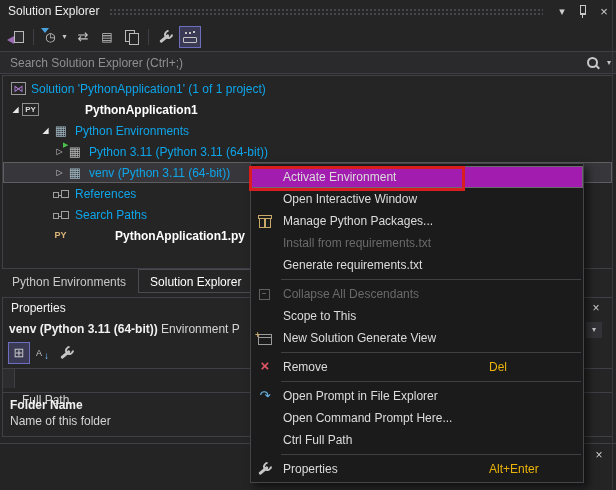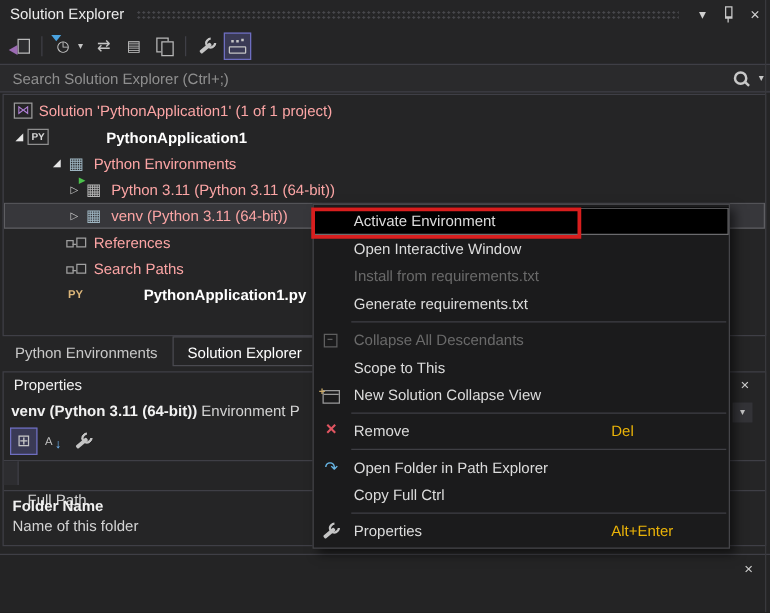--- a/index.html
+++ b/index.html
@@ -43,21 +43,21 @@
   .search-icon{width:18px;height:18px;position:relative;}
   .search-icon::before{content:"";position:absolute;left:3px;top:3px;width:7px;height:7px;border:2px solid #c8c8c8;border-radius:50%;}
   .search-icon::after{content:"";position:absolute;left:11px;top:12px;width:5px;height:2px;background:#c8c8c8;transform:rotate(45deg);}
   .search-caret{font-size:8px;color:#c5c5c5;width:14px;text-align:center;}
   
   .tree{position:absolute;left:2px;top:75px;width:611px;height:194px;border:1px solid #3f3f46;box-sizing:border-box;padding-top:2px;background:#252526;}
   .tree-row{display:flex;align-items:center;height:21px;white-space:nowrap;}
   .tree-row.selected{background:#37373b;box-shadow:inset 0 0 0 1px #5e5e62;}
   .tw-arrow{width:13px;text-align:center;font-size:8px;color:#d0d0d0;flex:0 0 auto;}
   .tw-spacer{width:13px;flex:0 0 auto;}
-  .tw-label{margin-left:5px;color:#fca5a5;}
+  .tw-label{margin-left:5px;color:#0ea5e9;}
   .tw-label.bold{font-weight:bold;color:#ffffff;padding-left:41px;}
   
   .solution-icon{width:15px;height:13px;line-height:11px;border:1px solid #9a9a9a;box-sizing:border-box;font-size:10px;color:#b180d7;}
   .python-project-icon{width:17px;height:13px;line-height:12px;border:1px solid #8f8f8f;box-sizing:border-box;font-size:8px;font-weight:bold;color:#d8d8d8;}
   .python-file-icon{width:17px;height:13px;line-height:13px;font-size:9px;font-weight:bold;color:#dcb67a;}
   .environments-icon,.venv-icon{color:#9db4c0;font-size:13px;}
   .python-env-icon{color:#b4b4b4;font-size:13px;}
   .badge-play{position:absolute;left:-3px;top:-2px;font-size:7px;color:#4cc24c;font-style:normal;line-height:7px;}
   .references-icon::before{content:"";position:absolute;left:1px;top:7px;width:4px;height:4px;border:1px solid #a0a0a0;}
   .references-icon::after{content:"";position:absolute;left:9px;top:5px;width:6px;height:6px;border:1px solid #a0a0a0;}
@@ -86,21 +86,21 @@
   .categorized-icon{font-size:13px;}
   .alphabetical-icon::before{content:"A";position:absolute;left:2px;top:0px;font-size:9px;color:#c5c5c5;}
   .alphabetical-icon::after{content:"\2193";position:absolute;left:10px;top:3px;font-size:10px;color:#75beff;}
   
   .bottom-panel{position:absolute;left:0;top:443px;width:616px;height:47px;background:#242425;border-top:1px solid #3f3f46;box-sizing:border-box;}
   .bp-close{position:absolute;right:9px;top:3px;width:16px;height:16px;text-align:center;line-height:16px;color:#cfcfcf;font-size:12px;}
   .right-edge{position:absolute;left:612px;top:0;width:1px;height:490px;background:#39393d;}
   
   .menu{position:absolute;left:250px;top:163px;width:334px;background:#1b1b1c;border:1px solid #454549;box-sizing:border-box;padding:2px 0;z-index:30;box-shadow:4px 4px 8px rgba(0,0,0,.55);}
   .menu-item{position:relative;height:22px;}
-  .menu-item.hover{background:#000000;box-shadow:inset 0 0 0 1px #6b6b6e;}
+  .menu-item.hover{background:#a21caf;box-shadow:inset 0 0 0 1px #6b6b6e;}
   .menu-item .icn{position:absolute;left:5px;top:2px;}
   .menu-label{position:absolute;left:32px;top:0;line-height:22px;color:#dcdcdc;white-space:nowrap;}
   .menu-shortcut{position:absolute;left:238px;top:0;line-height:22px;color:#eab308;white-space:nowrap;}
   .menu-item.disabled .menu-label,.menu-item.disabled .menu-shortcut{color:#6a6a6a;}
   .menu-sep{height:1px;background:#3f3f44;margin:3px 2px 3px 30px;}
   .red-annotation{position:absolute;left:-2px;top:0px;width:216px;height:25px;border:3px solid #d81e1e;box-sizing:border-box;z-index:5;}
   
   .package-icon::before{content:"";position:absolute;left:3px;top:6px;width:10px;height:8px;border:1px solid #c8a869;background:linear-gradient(#c8a869,#c8a869) no-repeat 4px 0/2px 8px;}
   .package-icon::after{content:"";position:absolute;left:2px;top:3px;width:12px;height:2px;border:1px solid #c8a869;}
   .collapse-icon::before{content:"";position:absolute;left:3px;top:4px;width:9px;height:9px;border:1px solid #5f5f5f;}
@@ -243,51 +243,58 @@
   <div class="right-edge"></div>
 
   <div class="menu" id="context-menu">
       <div class="menu-item hover">
         <span class="menu-label">Activate Environment</span>
         <div class="red-annotation" style="border-color: rgb(216, 30, 30);"></div>
       </div>
       <div class="menu-item">
         <span class="menu-label">Open Interactive Window</span>
       </div>
+      <div class="menu-item">
+        <span class="icn package-icon"></span>
+        <span class="menu-label">Manage Python Packages...</span>
+      </div>
       <div class="menu-item disabled">
         <span class="menu-label">Install from requirements.txt</span>
       </div>
       <div class="menu-item">
         <span class="menu-label">Generate requirements.txt</span>
       </div>
       <div class="menu-sep"></div>
       <div class="menu-item disabled">
         <span class="icn collapse-icon"></span>
         <span class="menu-label">Collapse All Descendants</span>
       </div>
       <div class="menu-item">
         <span class="menu-label">Scope to This</span>
       </div>
       <div class="menu-item">
         <span class="icn new-view-icon"></span>
-        <span class="menu-label">New Solution Collapse View</span>
+        <span class="menu-label">New Solution Generate View</span>
       </div>
       <div class="menu-sep"></div>
       <div class="menu-item">
         <span class="icn remove-icon">×</span>
         <span class="menu-label">Remove</span>
         <span class="menu-shortcut">Del</span>
       </div>
       <div class="menu-sep"></div>
       <div class="menu-item">
         <span class="icn open-folder-icon">↷</span>
-        <span class="menu-label">Open Folder in Path Explorer</span>
-      </div>
-      <div class="menu-item">
-        <span class="menu-label">Copy Full Ctrl</span>
+        <span class="menu-label">Open Prompt in File Explorer</span>
+      </div>
+      <div class="menu-item">
+        <span class="menu-label">Open Command Prompt Here...</span>
+      </div>
+      <div class="menu-item">
+        <span class="menu-label">Ctrl Full Path</span>
       </div>
       <div class="menu-sep"></div>
       <div class="menu-item">
         <span class="icn wrench"></span>
         <span class="menu-label">Properties</span>
         <span class="menu-shortcut">Alt+Enter</span>
       </div>
     </div>
 
 </div>

